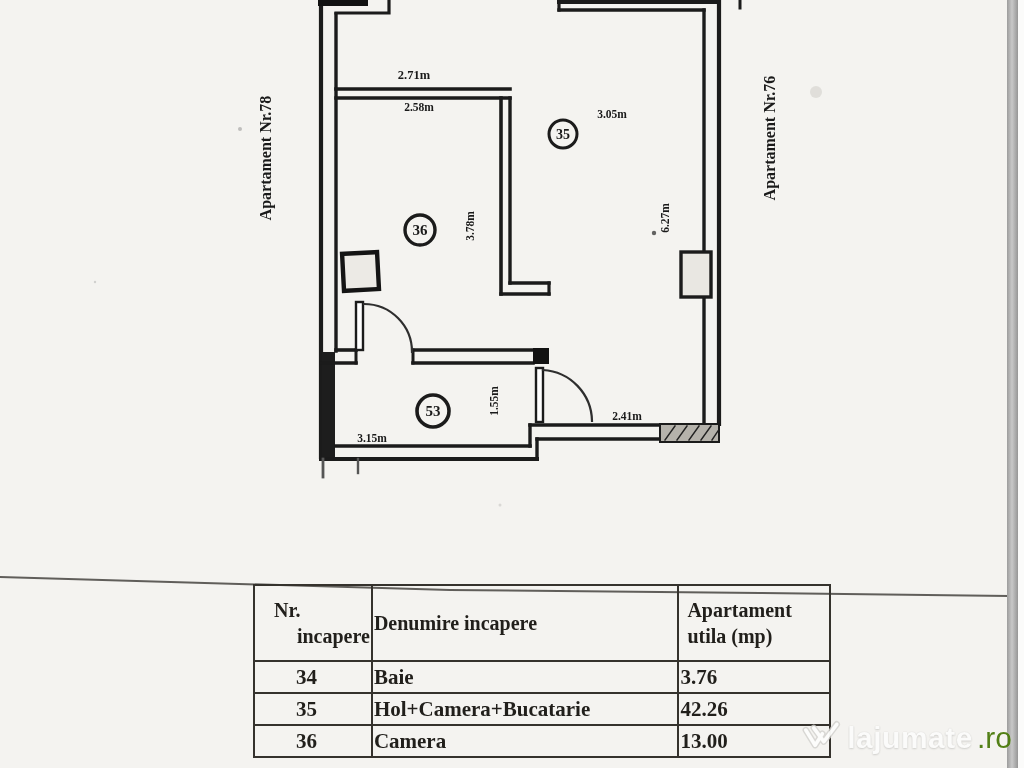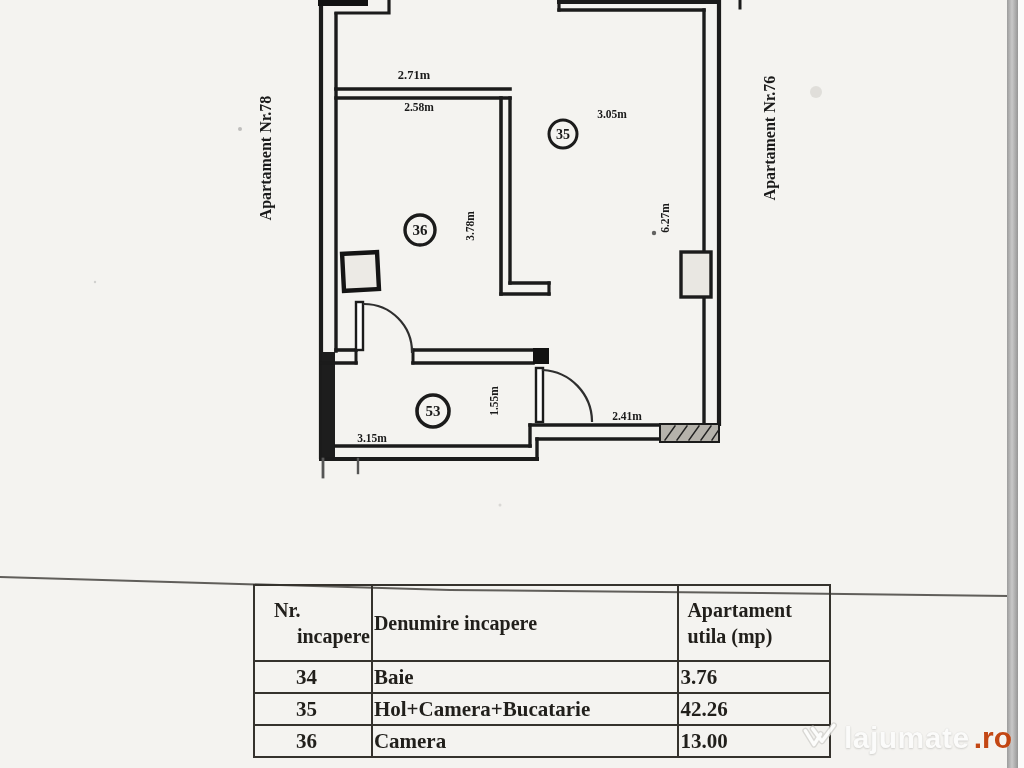--- a/index.html
+++ b/index.html
@@ -46,22 +46,22 @@
     position:absolute;left:800px;top:712px;width:212px;height:52px;
     display:flex;align-items:center;gap:4px;opacity:.96;
     font-family:"Liberation Sans",sans-serif;
   }
   .wm-text{
     font-size:30px;font-weight:700;letter-spacing:.5px;
     color:#fcfcfb;
     text-shadow:0 0 1px #cfcecb, 0 1px 2px rgba(175,175,172,.55);
   }
   .wm-tld{
-    font-size:30px;font-weight:700;
-    color:#c2410c;
+    font-size:30px;font-weight:400;
+    color:#4d7c0f;
     text-shadow:0 0 1px rgba(255,255,255,.8);
   }
 </style>
 </head>
 <body>
 
 <svg class="plan-svg" width="1024" height="768" viewBox="0 0 1024 768" aria-hidden="true">
   <g stroke="#1b1b1b" fill="none" stroke-linecap="square">
 
     <g>

